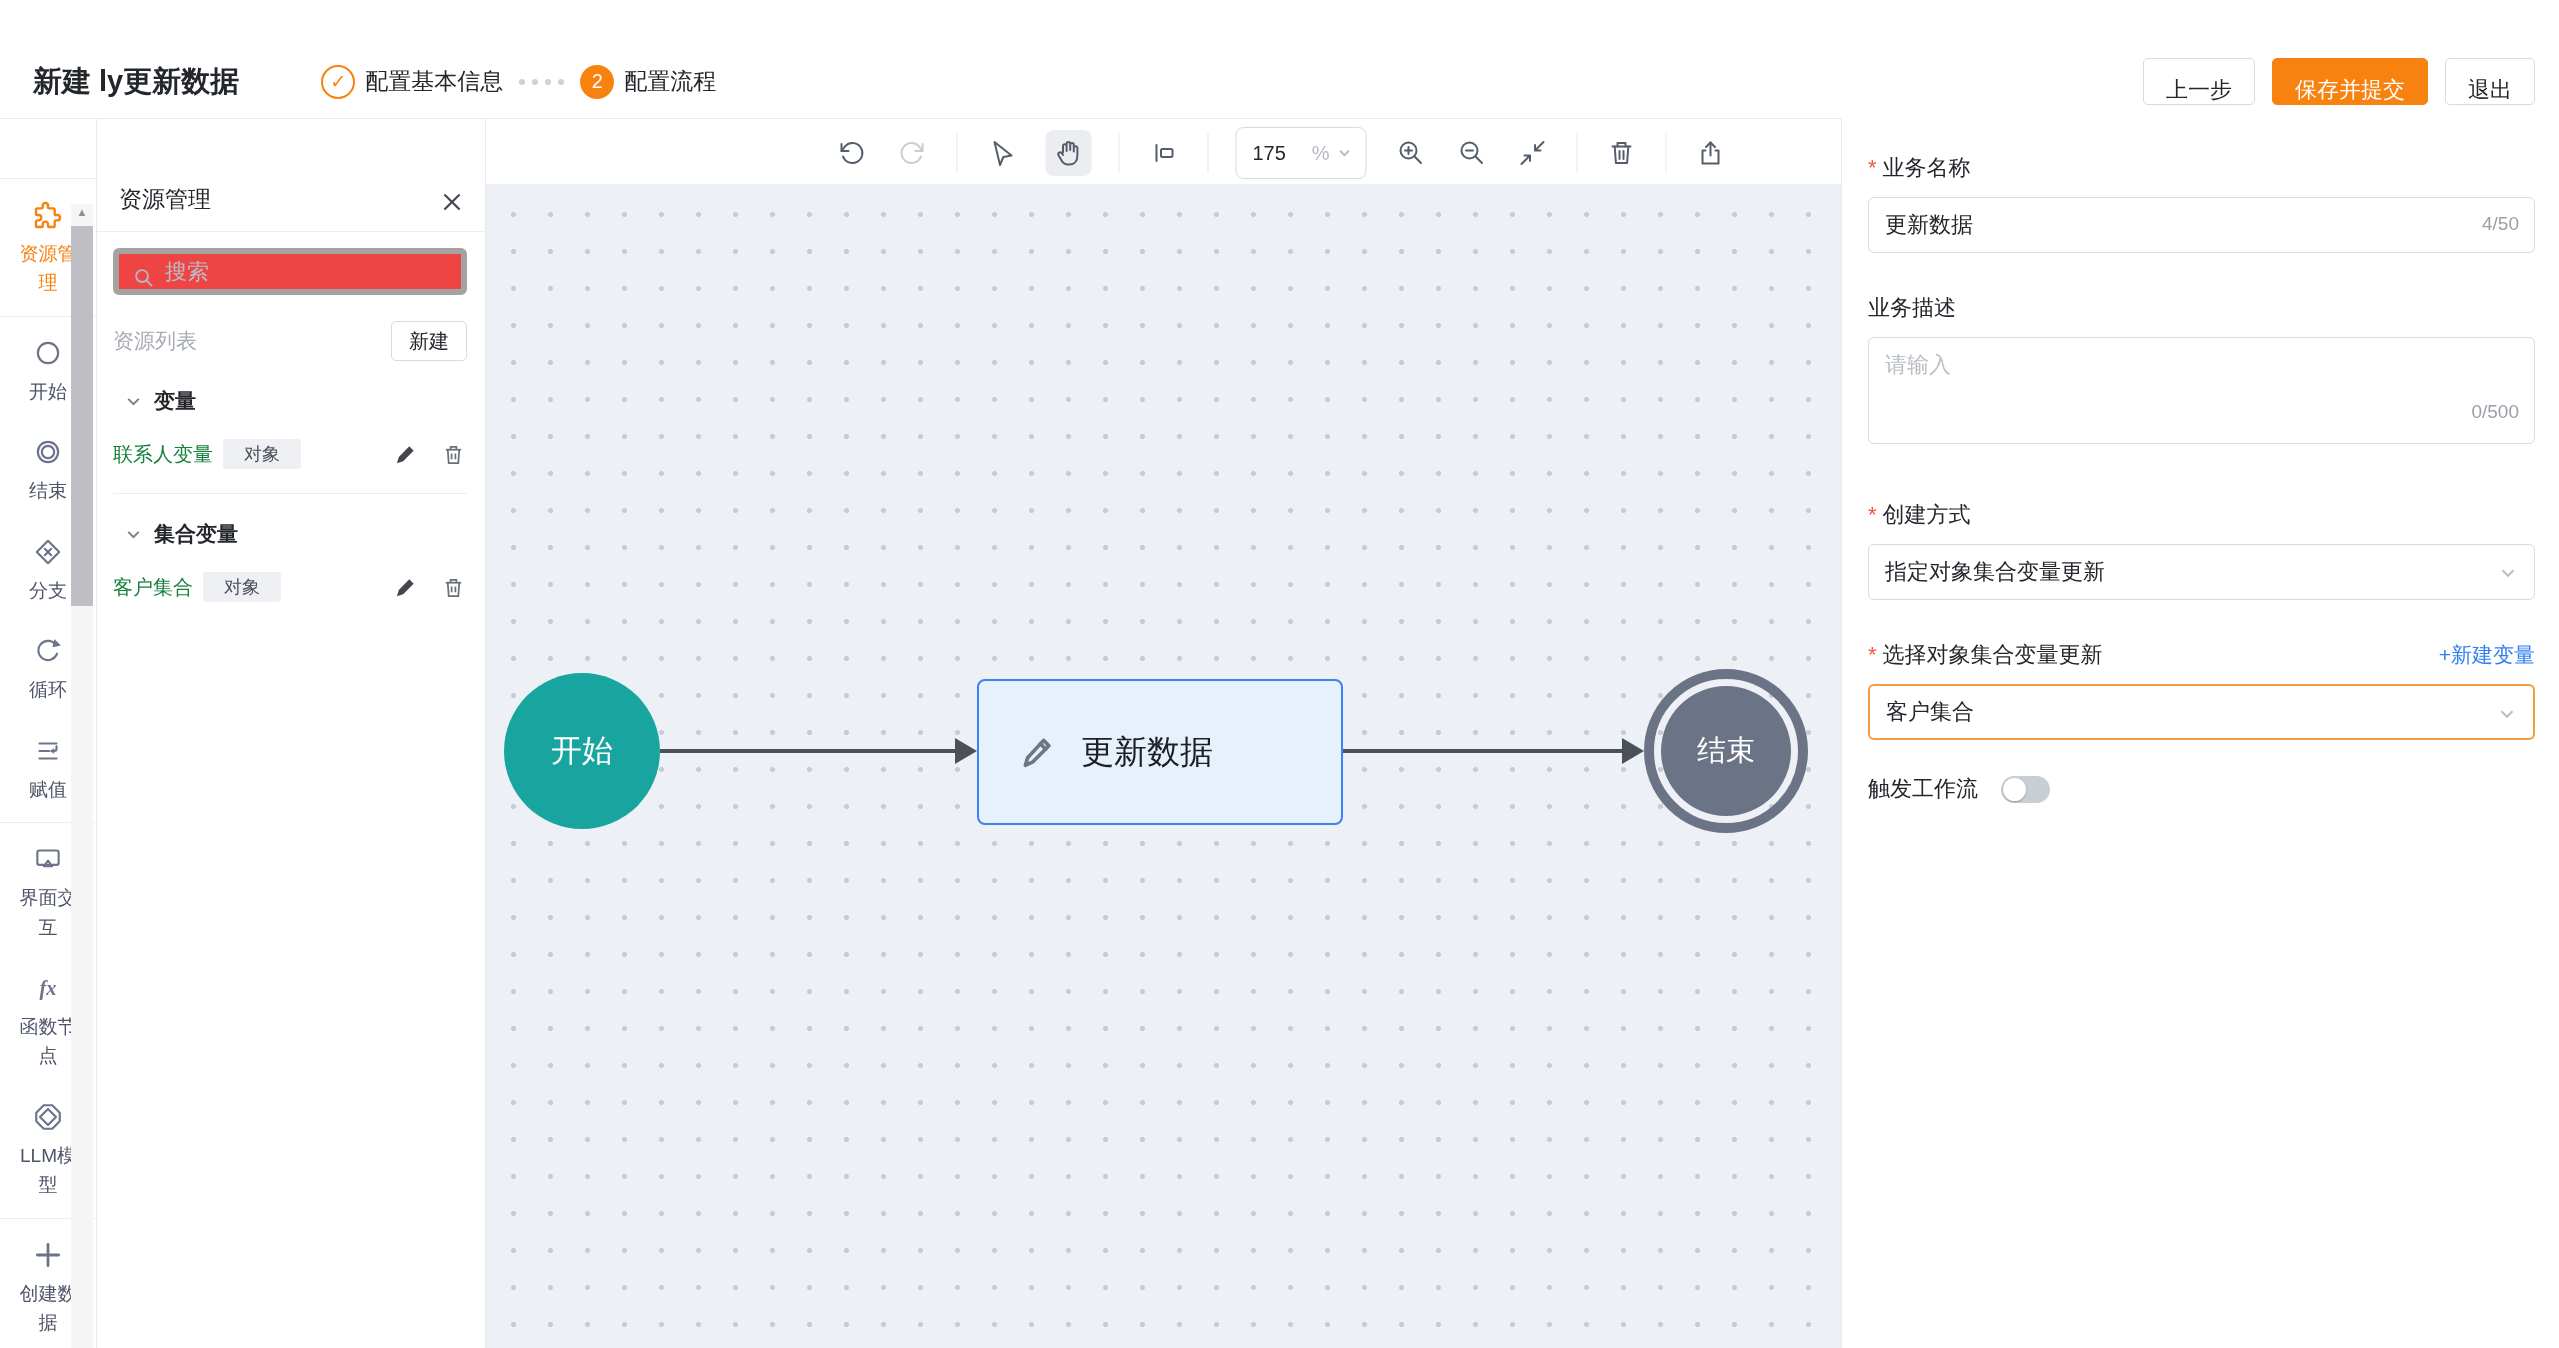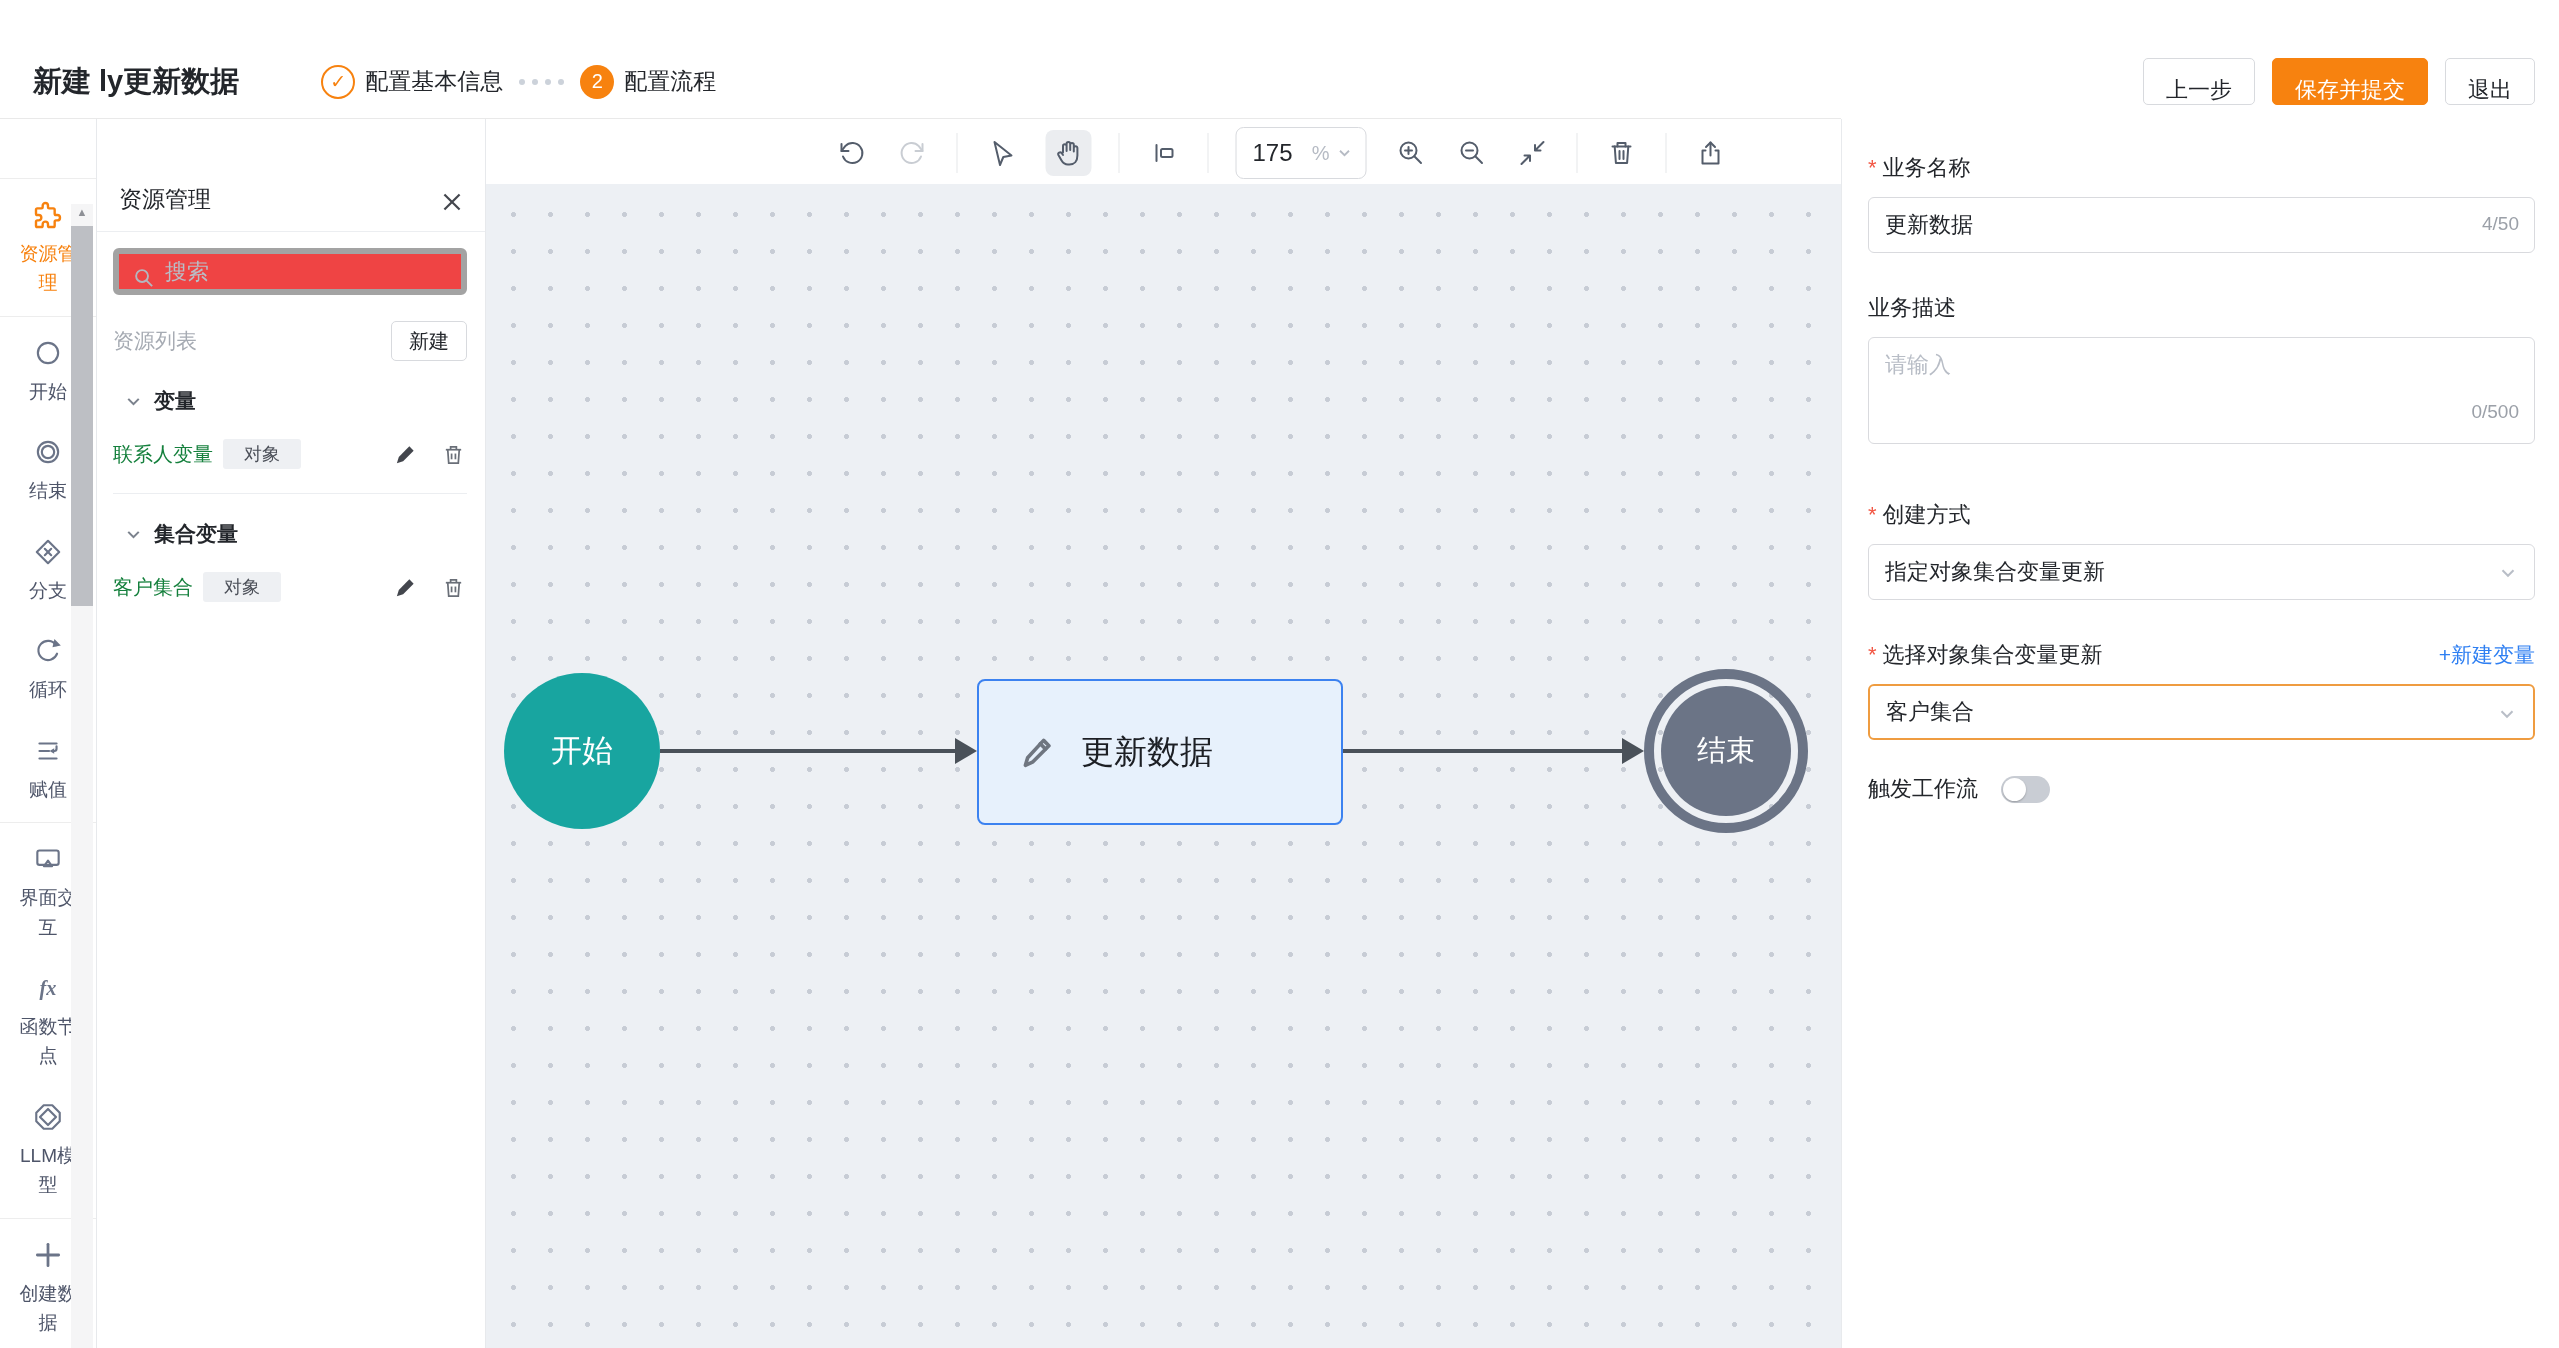--- a/index.html
+++ b/index.html
@@ -66,21 +66,21 @@
 
   
   .canvas { position:relative; flex:1; background:#fff; overflow:hidden; }
   .toolbar { position:absolute; top:8px; left:795px; transform:translateX(-50%); display:flex; align-items:center; gap:27px; height:52px; }
   .tool { width:34px; height:34px; display:flex; align-items:center; justify-content:center; cursor:pointer; flex:none; }
   .tool svg { width:30px; height:30px; stroke:#545d6b; stroke-width:2; fill:none; stroke-linecap:round; stroke-linejoin:round; }
   .tool.disabled svg { stroke:#c9cdd3; }
   .tool.active { background:#ebedf0; border-radius:8px; width:46px; height:46px; }
   .tb-sep { width:1px; height:40px; background:#e6e8ea; flex:none; }
   .zoom-box { display:flex; align-items:center; width:131px; height:52px; border:1px solid #d8dade; border-radius:8px; padding:0 12px 0 16px; cursor:pointer; background:#fff; }
-  .zoom-val { font-size:24px; color:#23262b; }
+  .zoom-val { font-size:20px; color:#23262b; }
   .zoom-unit { margin-left:auto; font-size:20px; color:#b6bbc4; }
   .zoom-box svg { width:18px; height:18px; stroke:#b6bbc4; stroke-width:2.4; fill:none; margin-left:6px; }
 
   .grid { position:absolute; left:0; right:0; top:65px; bottom:0; background-color:#edf0f4;
           background-image:radial-gradient(circle,#c7ccd5 2.2px,transparent 2.8px); background-size:37px 37px; background-position:9px 12px; }
 
   .node-start { position:absolute; left:18px; top:489px; width:156px; height:156px; border-radius:50%; background:#18a5a0; color:#fff; font-size:31px; display:flex; align-items:center; justify-content:center; cursor:pointer; }
   .node-task { position:absolute; left:491px; top:495px; width:366px; height:146px; background:#e7f1fc; border:2.5px solid #3c82f0; border-radius:8px; display:flex; align-items:center; padding-left:38px; gap:22px; cursor:pointer; }
   .node-task svg { width:42px; height:42px; stroke:#6f7680; stroke-width:2.6; fill:none; stroke-linecap:round; stroke-linejoin:round; }
   .node-task-label { font-size:33px; font-weight:500; color:#1c1f24; }

